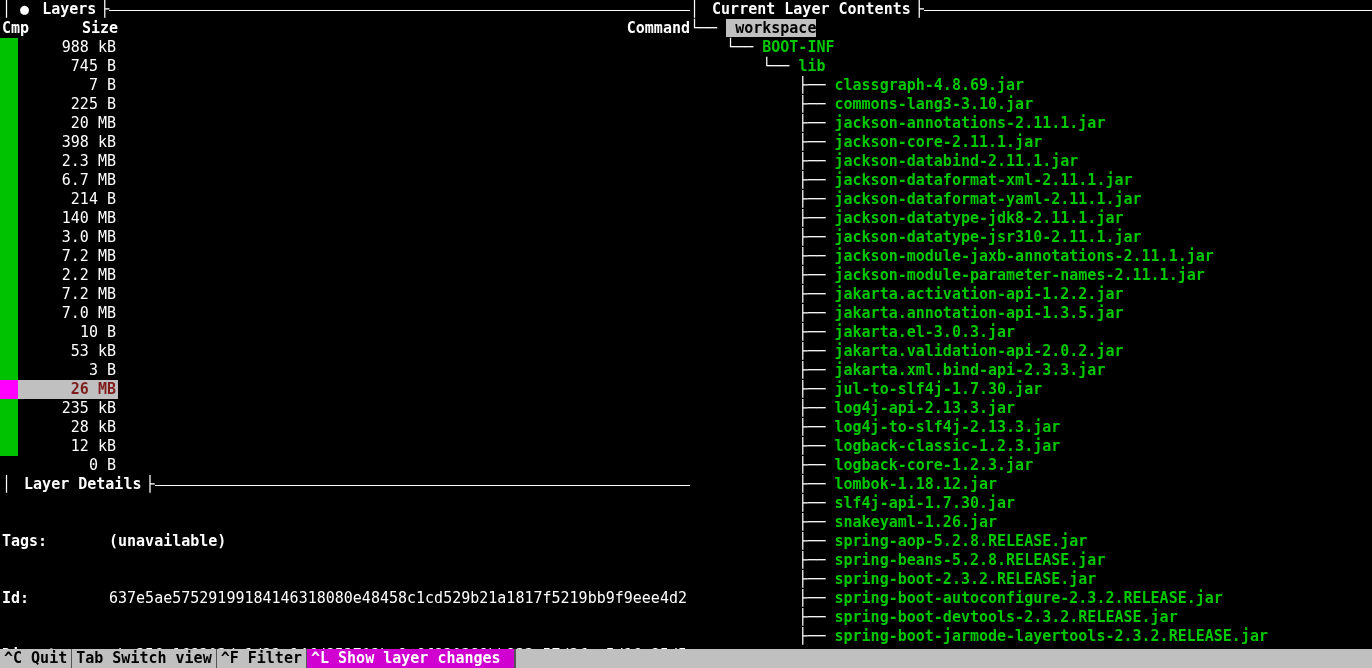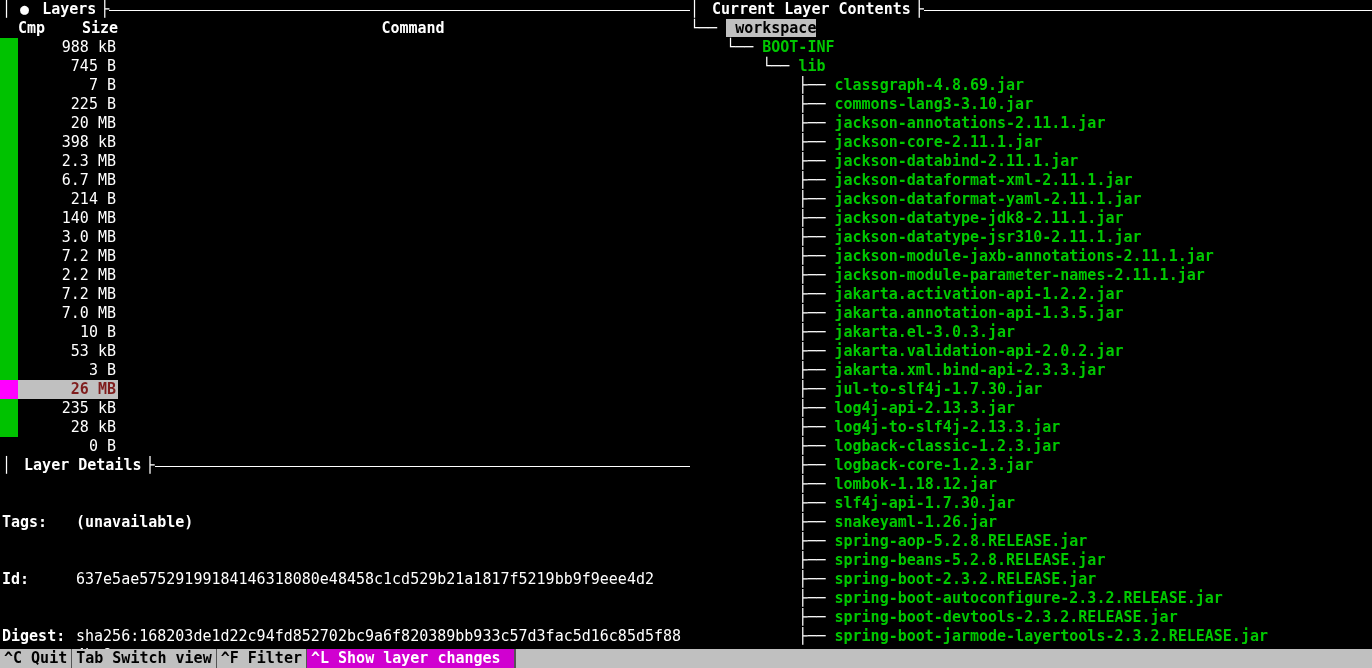--- a/index.html
+++ b/index.html
@@ -49,23 +49,23 @@
   }
   .panel-title-row .title {
     padding: 0 4px;
   }
   .dot { padding-left: 2px; }
   .layers-header {
     display: flex;
     font-weight: bold;
     height: 19px;
   }
-  .col-cmp { width: 28px; text-align: left; padding-left: 18px;}
+  .col-cmp { width: 28px; text-align: left; padding-left: 2px;}
   .col-size { width: 90px; text-align: right; }
-  .col-command { flex: 1; padding-left: 18px; text-align: center; }
+  .col-command { flex: 1; padding-left: 18px; text-align: right; }
   .layers-list { }
   .layer-row {
     display: flex;
     height: 19px;
   }
   .layer-row .cmp-cell {
     width: 18px;
     height: 19px;
   }
   .cmp-green { background: #00c200; }
@@ -81,21 +81,21 @@
     font-weight: bold;
   }
   .details-body {
     padding-left: 2px;
     white-space: pre-wrap;
     word-break: break-all;
     font-weight: bold;
   }
   .details-body .row { display: flex; }
   .details-body .row .k { width: 74px; flex-shrink:0;}
-  .details-body .row .v { flex:1; word-break: break-all; font-weight: normal;}
+  .details-body .row .v { flex:1; word-break: break-all; font-weight: normal; margin-left: 33px;}
   .details-body .row .v.bold { font-weight: bold;}
   .tree {
     white-space: pre;
     font-weight: bold;
   }
   .tree-line { height: 19px; }
   .sel-node {
     background: #c0c0c0;
     color: #000;
     text-align: center;
@@ -221,20 +221,24 @@
             <div class="cmp-cell cmp-magenta"></div>
             <div class="size-cell">26 MB </div>
           </div>
           <div class="layer-row">
             <div class="cmp-cell cmp-green"></div>
             <div class="size-cell">235 kB </div>
           </div>
           <div class="layer-row">
             <div class="cmp-cell cmp-green"></div>
             <div class="size-cell">28 kB </div>
+          </div>
+          <div class="layer-row">
+            <div class="cmp-cell cmp-green"></div>
+            <div class="size-cell">12 kB </div>
           </div>
           <div class="layer-row">
             <div class="cmp-cell"></div>
             <div class="size-cell">0 B </div>
           </div>
         </div>
 
       <div class="panel-title-row">
         <span class="dot">│ </span>
         <span class="title">Layer Details</span>

